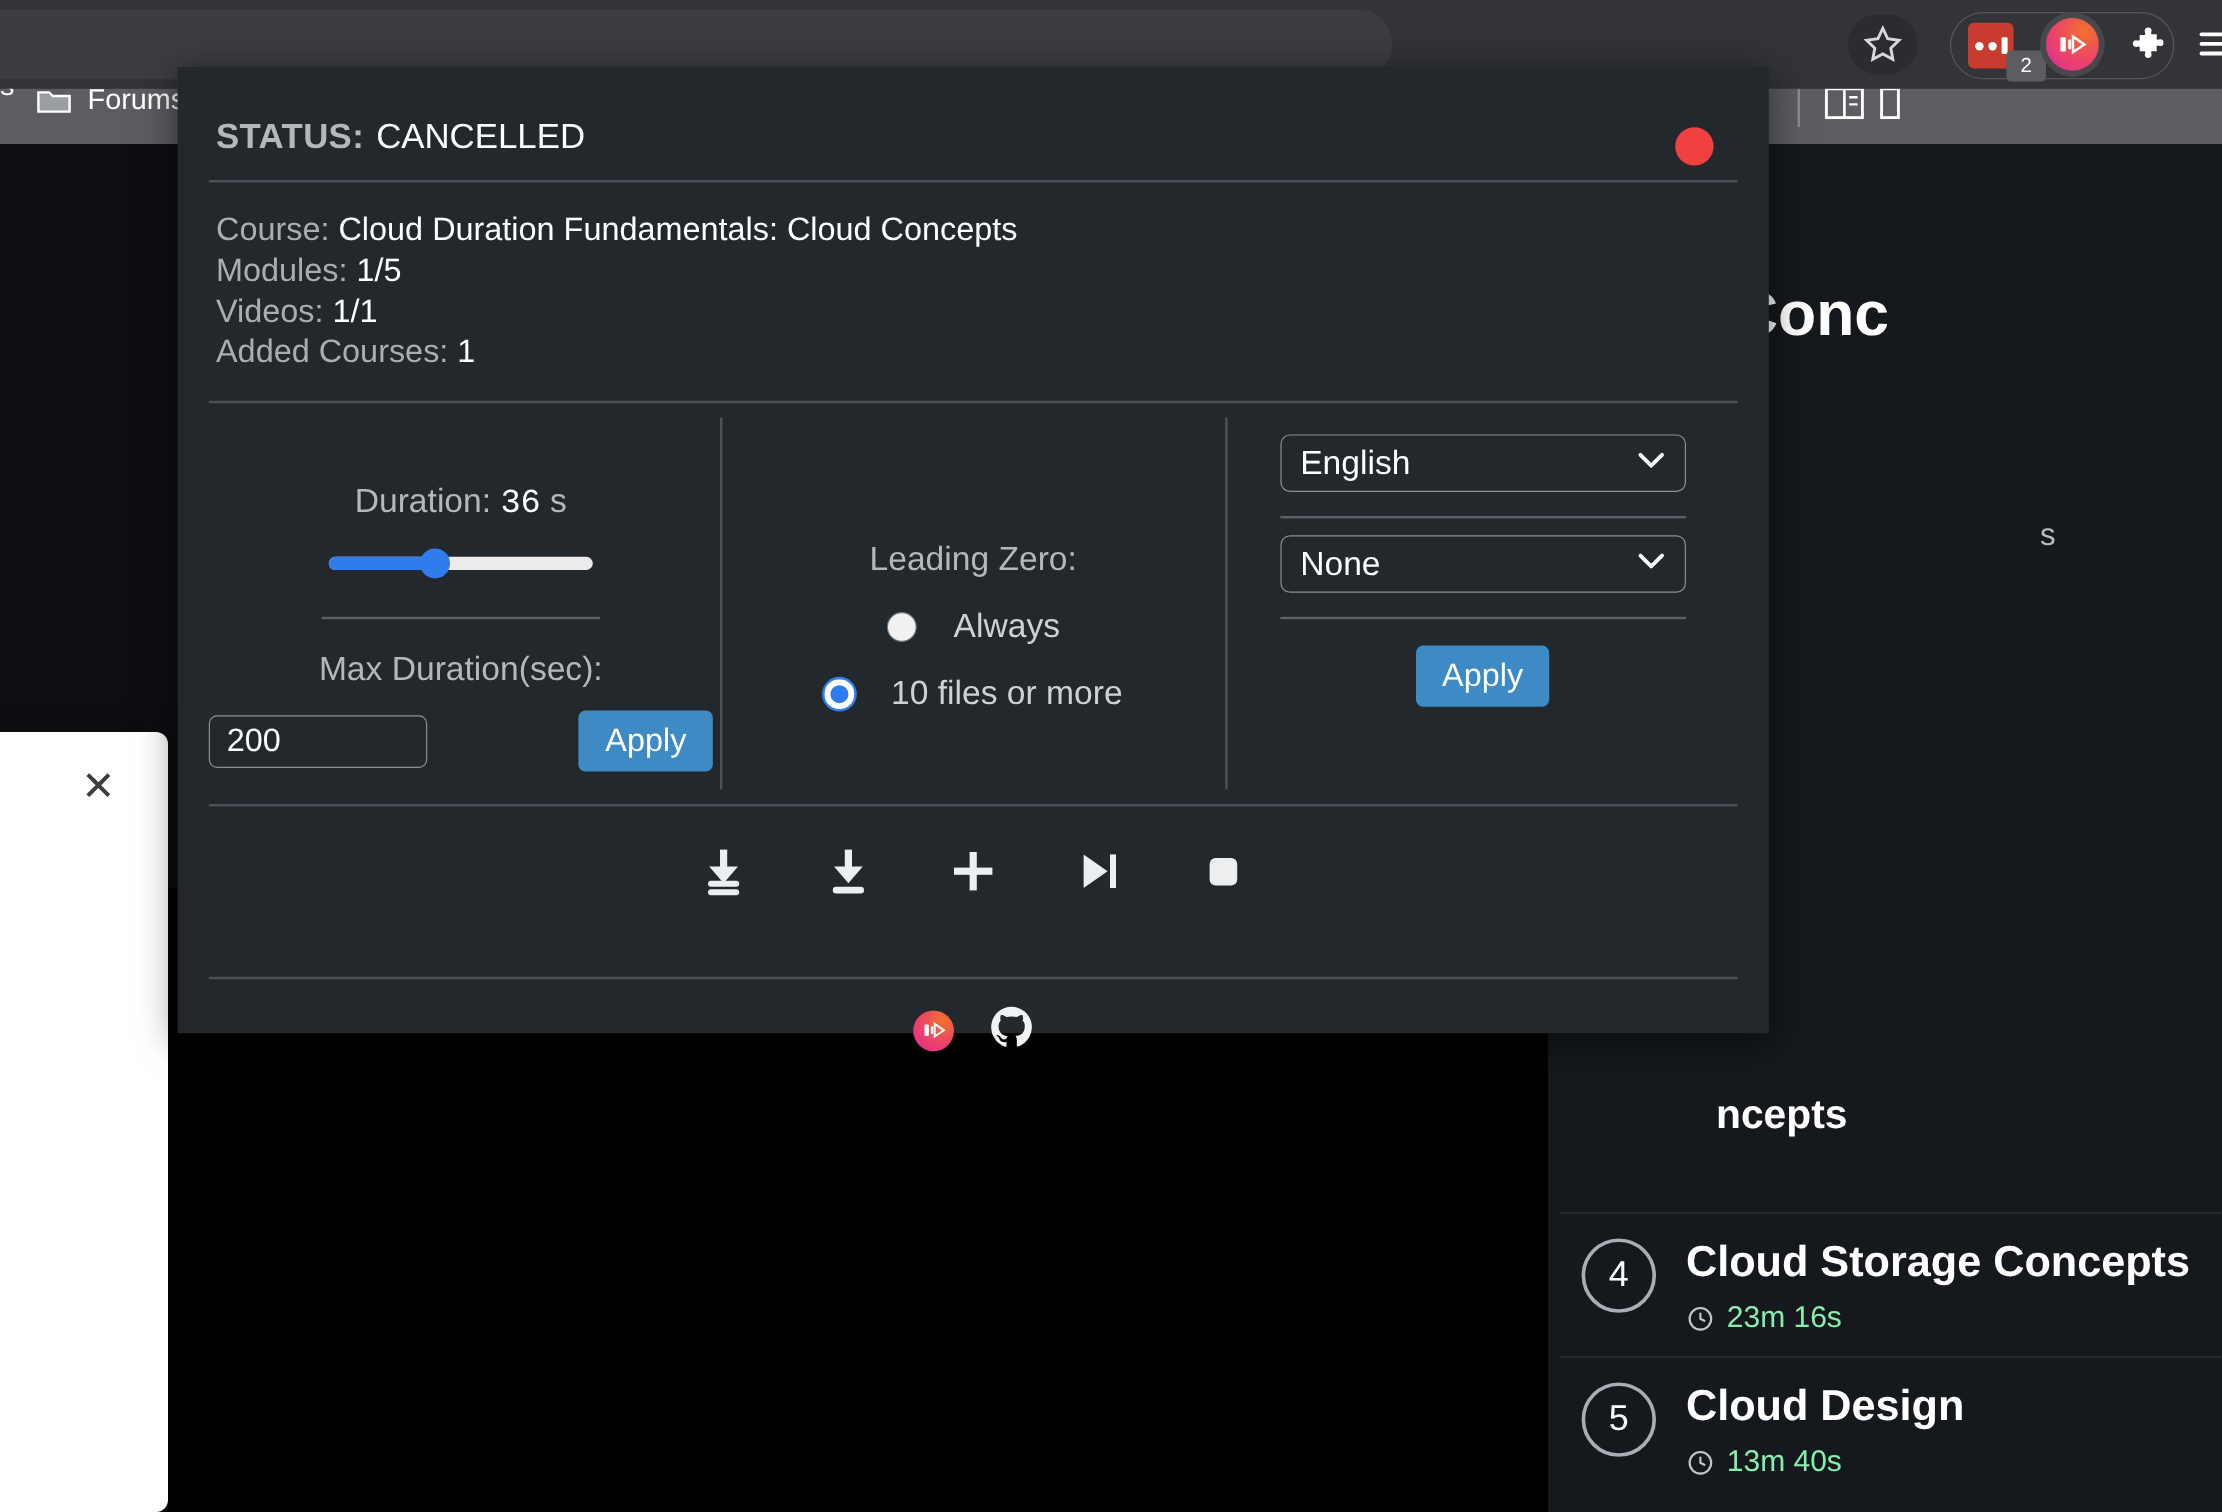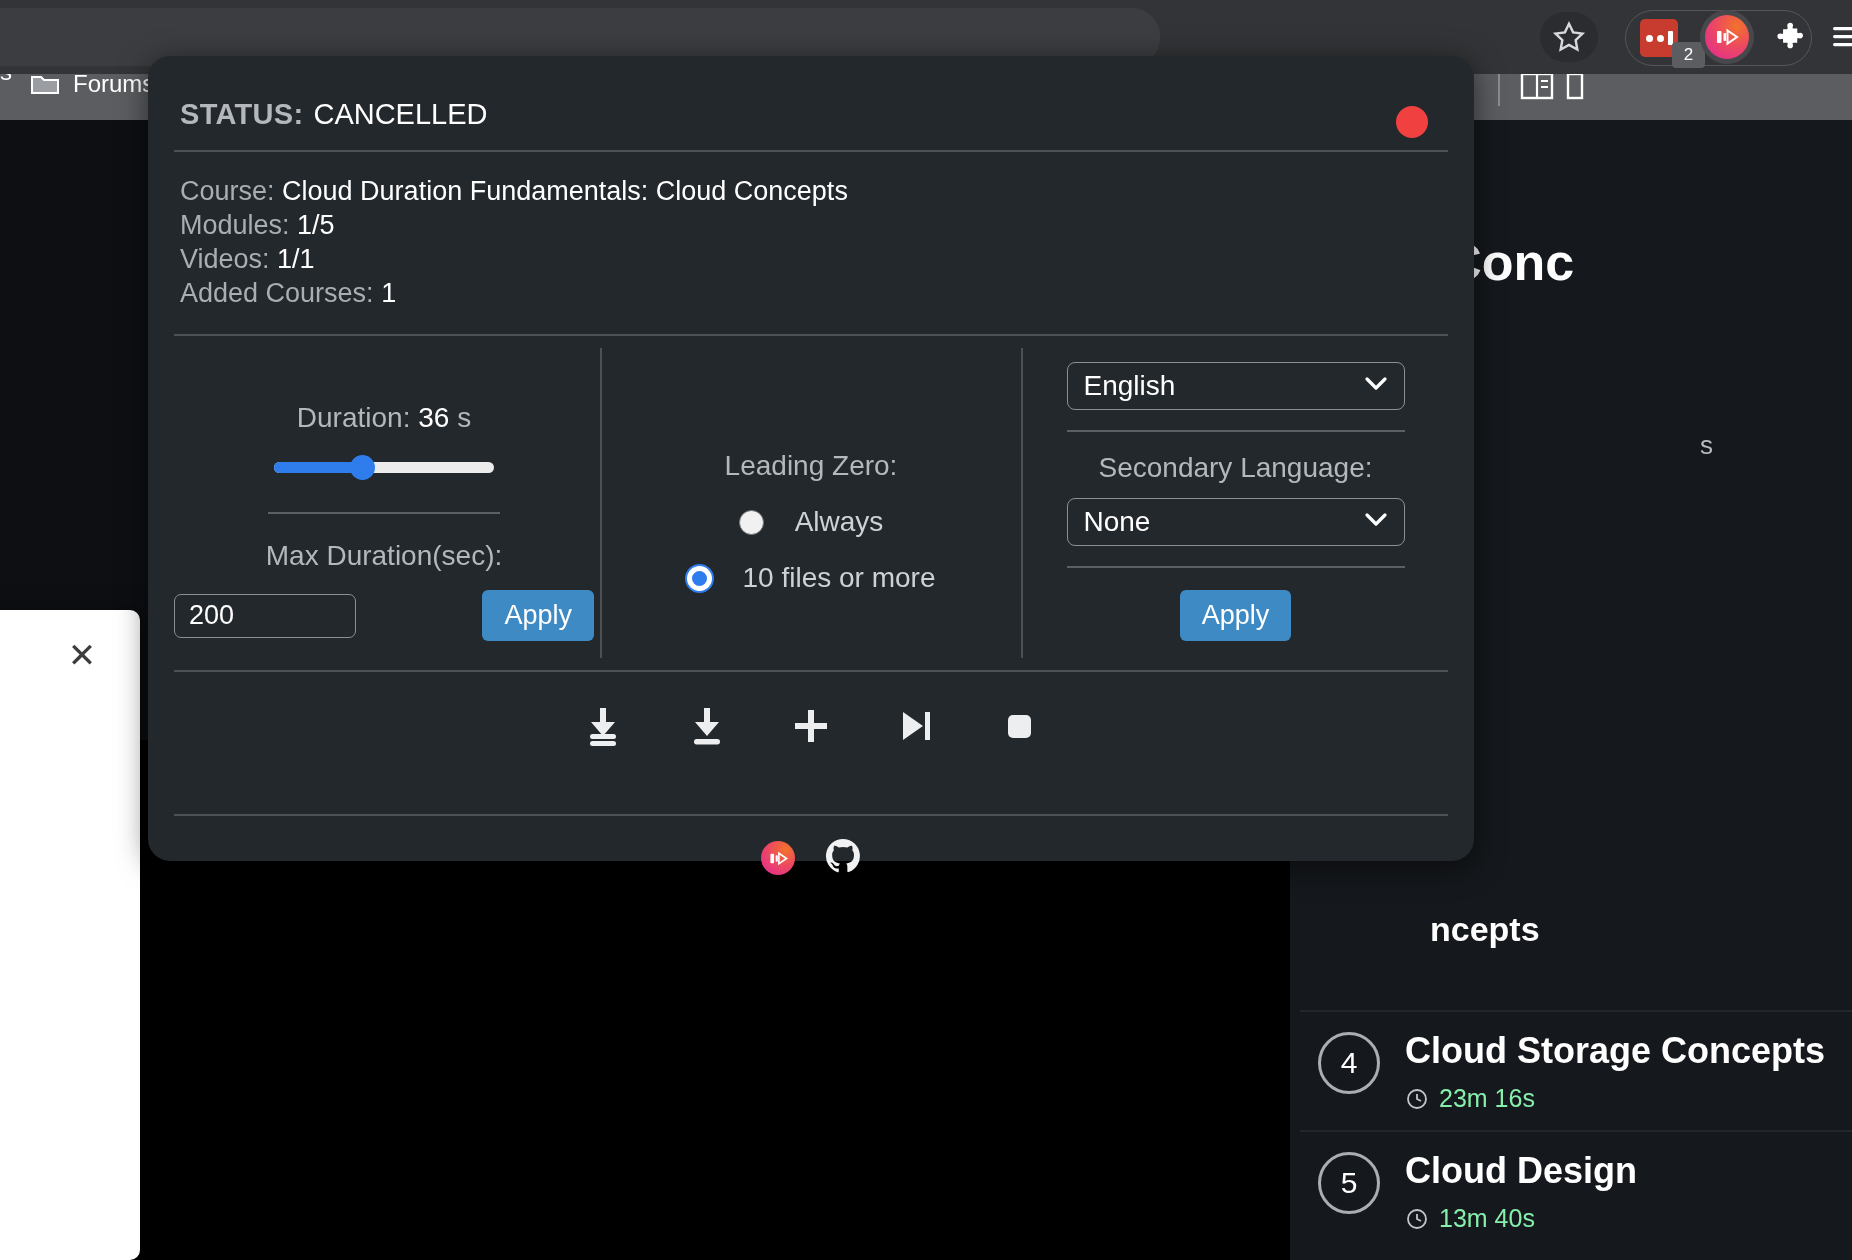--- a/index.html
+++ b/index.html
@@ -96,21 +96,20 @@
     display:flex; align-items:center; justify-content:center; color:#3c3c3c; font-size:34px;}
 
   
   .video-frame { position:absolute; left:150px; top:860px; width:950px; height:400px; background:#000;}
 
   
   .ext-panel {
     position:absolute; left:148px; top:56px; width:1326px; height:805px;
     background:#23282d; color:#e7e9ea;
     box-shadow: 0 6px 30px rgba(0,0,0,0.55);
-    border-radius: 22px;
   }
   .panel-inner { position:relative; width:100%; height:100%; }
 
   .status-row { position:absolute; left:32px; top:42px; display:flex; align-items:baseline; gap:10px; }
   .status-label { font-size:29px; font-weight:700; color:#b4b8bc; letter-spacing:0.3px;}
   .status-value { font-size:29px; color:#ffffff; }
   .status-dot { position:absolute; right:46px; top:50px; width:32px; height:32px; border-radius:50%; background:#f04040;}
 
   .hr { position:absolute; height:2px; background:#4c5157; }
   .hr-1 { left:26px; top:94px; width:1274px; }
@@ -126,21 +125,21 @@
   .meta-3 { top:190px; }
   .meta-4 { top:224px; }
 
   .vsep { position:absolute; width:2px; background:#4c5157; top:292px; height:310px;}
   .vsep-1 { left:452px; }
   .vsep-2 { left:873px; }
 
   
   .col-left { position:absolute; left:26px; top:292px; width:420px; text-align:center;}
   .dur-label { font-size:28px; color:#b4b8bc; margin-top:54px;}
-  .dur-label b { color:#fff; font-weight:400;}
+  .dur-label b { color:#fff; font-weight:400;font-family:Liberation Mono, monospace;}
   .slider-wrap { margin: 22px auto 0; width:220px; position:relative; height:22px;}
   .slider-track { position:absolute; left:0; top:6px; width:220px; height:11px; border-radius:6px; background:#ececec;}
   .slider-fill { position:absolute; left:0; top:6px; width:88px; height:11px; border-radius:6px; background:#2f7ced;}
   .slider-thumb { position:absolute; left:76px; top:-1px; width:25px; height:25px; border-radius:50%; background:#2f7ced;}
   .mini-hr { width:232px; height:2px; background:#5b6066; margin:34px auto 0;}
   .maxdur-label { font-size:28px; color:#b4b8bc; margin-top:26px;}
   .maxdur-row { display:flex; align-items:center; justify-content:space-between; gap:8px; margin-top:18px;}
   .num-input {
     width:182px; height:44px; background:#23282d; color:#fff;
     border:1.6px solid #8a9096; border-radius:7px; font-size:27px;
@@ -362,21 +361,20 @@
     <div class="col-right">
       <div class="select-wrap">
         <span class="sel-val">English</span>
         <span class="chev">
           <svg width="24" height="16" viewBox="0 0 24 16">
                 <path d="M3 3 L12 12 L21 3" fill="none" stroke="#fff" stroke-width="3.2" stroke-linecap="round" stroke-linejoin="round"></path>
               </svg>
         </span>
       </div>
       <div class="lang-hr"></div>
-      <div class="lang-label">Secondary Language:</div>
       <div class="select-wrap">
         <span class="sel-val">None</span>
         <span class="chev">
           <svg width="24" height="16" viewBox="0 0 24 16">
                 <path d="M3 3 L12 12 L21 3" fill="none" stroke="#fff" stroke-width="3.2" stroke-linecap="round" stroke-linejoin="round"></path>
               </svg>
         </span>
       </div>
       <div class="lang-hr"></div>
       <div class="apply-right">

